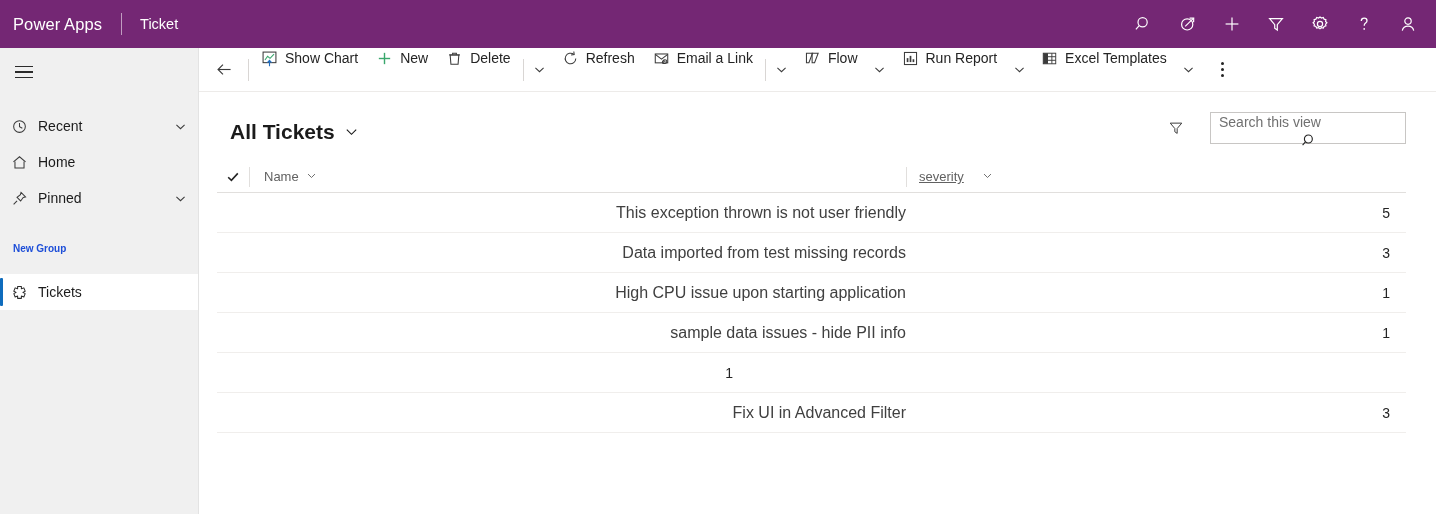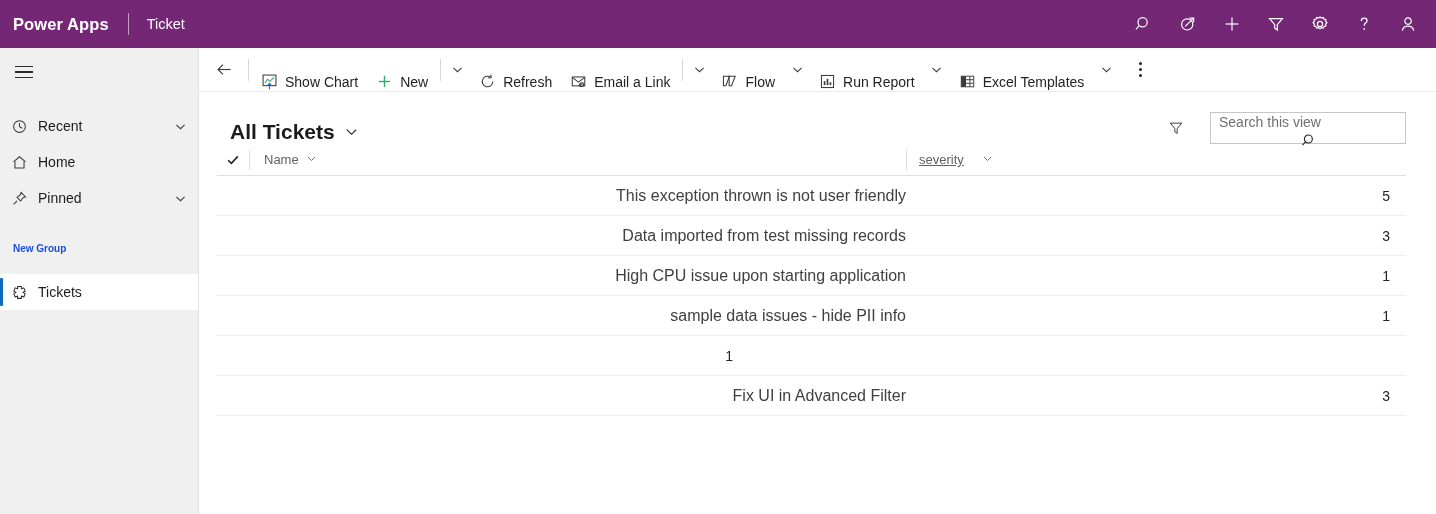--- a/index.html
+++ b/index.html
@@ -16,21 +16,21 @@
   .app-header {
     height: 48px;
     background: #742774;
     display: flex;
     align-items: center;
     color: #ffffff;
     position: relative;
   }
   .brand {
     font-size: 16.5px;
-    font-weight: bold;
+    font-weight: normal;
     color: #ffffff;
     padding-left: 13px;
     letter-spacing: .1px;
     white-space: nowrap;
   }
   .brand-divider {
     width: 1px;
     height: 22px;
     background: rgba(255,255,255,.55);
     margin: 0 18px 0 19px;
@@ -154,21 +154,21 @@
   }
   .cmd-sep {
     width: 1px; height: 22px;
     background: #d9d6d4;
     margin: 0 3px;
     flex: 0 0 1px;
   }
   .cmd-btn {
     height: 40px;
     display: flex;
-    align-items: flex-end;
+    align-items: flex-start;
     padding: 0 9px;
     cursor: pointer;
     font-size: 14px;
     color: #242424;
     gap: 7px;
   }
   .cmd-btn .cmd-ico {
     display: flex; align-items: center; justify-content: center;
     width: 17px; height: 17px;
     flex: 0 0 17px;
@@ -249,20 +249,21 @@
     flex: 1 1 auto;
     overflow: hidden;
   }
   .grid-head {
     display: flex;
     align-items: center;
     height: 32px;
     border-bottom: 1px solid #e1dfdd;
     font-size: 13px;
     color: #616161;
+    margin-top: 17px;
   }
   .col-check {
     width: 32px; flex: 0 0 32px;
     display: flex; align-items: center; justify-content: center;
     cursor: pointer;
   }
   .col-name {
     flex: 1 1 auto;
     display: flex;
     align-items: center;
@@ -459,20 +460,30 @@
       <div class="cmd-btn">
         <span class="cmd-ico">
           <svg width="17" height="17" viewBox="0 0 18 18" fill="none" stroke="#3aa76d" stroke-width="1.5">
             <line x1="9" y1="3.0" x2="9" y2="15.0"></line>
               <line x1="3.0" y1="9" x2="15.0" y2="9"></line>
           </svg>
         </span>
         <span>New</span>
       </div>
 
+      <div class="cmd-btn">
+        <span class="cmd-ico">
+          <svg width="17" height="17" viewBox="0 0 18 18" fill="none" stroke="#3b3b3b" stroke-width="1.1">
+            <path d="M4.4 5.2 H13.6 L12.8 15.0 H5.2 Z"></path>
+              <line x1="3.2" y1="5.2" x2="14.8" y2="5.2"></line>
+            <path d="M7.0 5.0 V3.4 H11.0 V5.0"></path>
+          </svg>
+        </span>
+        <span>Delete</span>
+      </div>
       <div class="cmd-sep"></div>
       <div class="cmd-chev">
         <svg width="13" height="13" viewBox="0 0 14 14" fill="none" stroke="#3b3b3b" stroke-width="1.1">
           <polyline points="2.6,5.2 7,9.4 11.4,5.2"></polyline>
         </svg>
       </div>
 
       <div class="cmd-btn">
         <span class="cmd-ico">
           <svg width="17" height="17" viewBox="0 0 18 18" fill="none" stroke="#3b3b3b" stroke-width="1.1">

